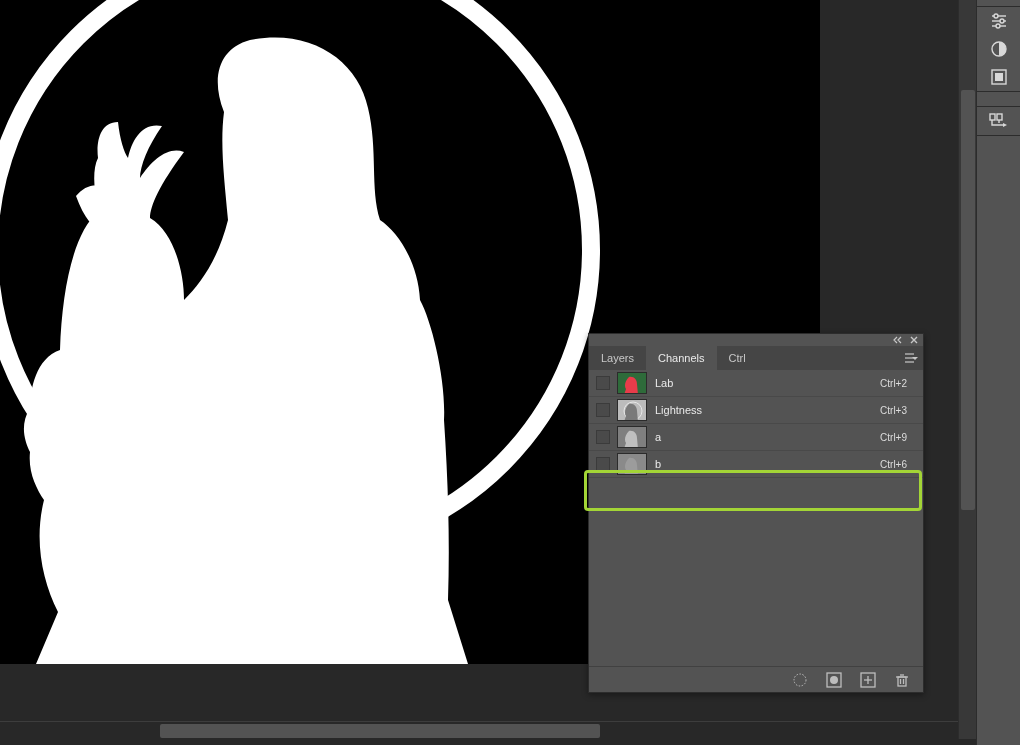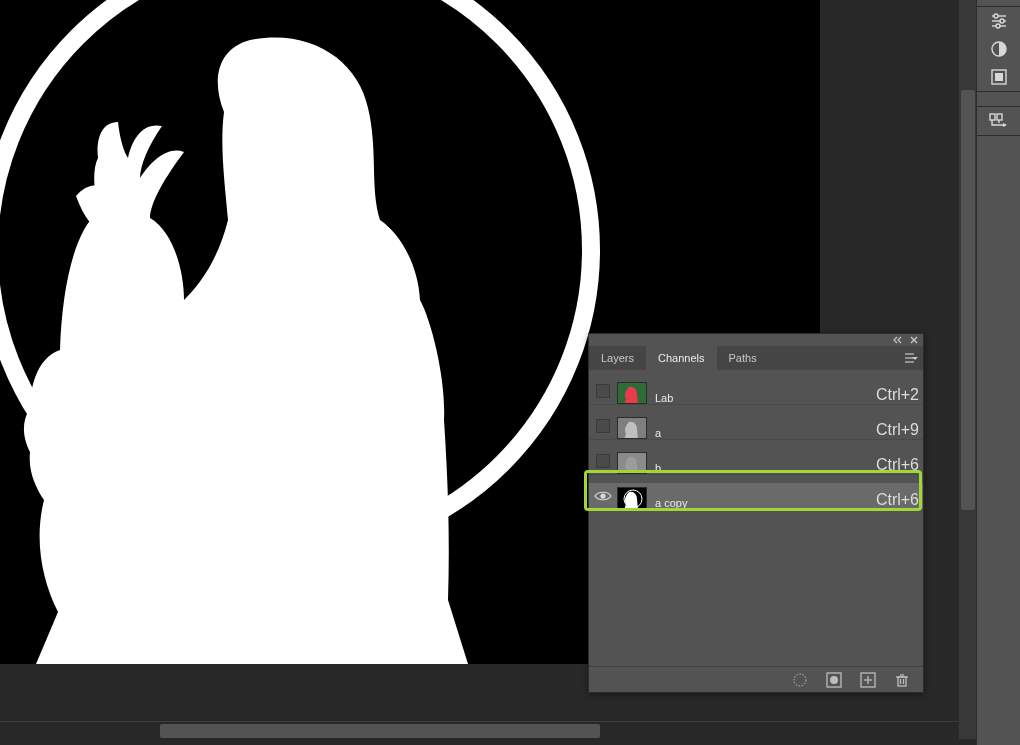--- a/index.html
+++ b/index.html
@@ -153,44 +153,43 @@
     display:flex; align-items:center; justify-content:center;
   }
 
   #channel-list {
     flex: 1 1 auto;
     overflow: hidden;
     background: #535353;
   }
   .ch-row {
     height: 27px;
-    display: flex; align-items: flex-end;
+    display: flex; align-items: center;
     border-bottom: 1px solid #494949;
-    padding-right: 4px;
+    padding-right: 16px;
     position: relative;
-    margin-top: 8px;
   }
   .ch-row.selected { background: #6a6a6a; }
   .ch-vis {
     width: 28px; height: 27px;
     display:flex; align-items:center; justify-content:center;
   }
   .ch-vis-box {
     width:14px;height:14px;border:1px solid #3b3b3b;background:#4a4a4a;
   }
   .ch-thumb {
     width: 30px; height: 22px;
     border: 1px solid #2b2b2b;
     margin-right: 8px;
     background:#777;
     flex-shrink:0;
     position:relative; overflow:hidden;
   }
   .ch-name { flex: 1 1 auto; color:#eaeaea; }
-  .ch-short { color:#dcdcdc; font-size:16px; }
+  .ch-short { color:#dcdcdc; font-size:10px; }
 
   
   #sel-highlight {
     position:absolute;
     left: -6px; top: 477px;
     width: 334px; height: 40px;
     border: 3px solid #a3d536;
     border-radius: 4px;
     pointer-events:none;
   }
@@ -324,21 +323,21 @@
     </div>
 
     <div id="panel-tabs">
       <div class="tab">
         <span>Layers</span>
       </div>
       <div class="tab active">
         <span>Channels</span>
       </div>
       <div class="tab">
-        <span>Paths</span>
+        <span>Ctrl</span>
       </div>
       <div id="panel-menu">
         <svg width="14" height="12">
             <g stroke="#c8c8c8" stroke-width="1.2">
               <line x1="1" y1="2" x2="10" y2="2"></line>
               <line x1="1" y1="6" x2="10" y2="6"></line>
               <line x1="1" y1="10" x2="10" y2="10"></line>
             </g>
             <path d="M11 4 L14 7 L11 10 Z" fill="#c8c8c8" transform="rotate(90 12 6)"></path>
           </svg>
@@ -358,55 +357,52 @@
           </div>
           <div class="ch-name">Lab</div>
           <div class="ch-short">Ctrl+2</div>
         </div>
         <div class="ch-row">
           <div class="ch-vis">
             <div class="ch-vis-box"></div>
           </div>
           <div class="ch-thumb mini-sil">
             <svg width="30" height="22">
+              <rect width="30" height="22" fill="#bcbcbc"></rect>
+              <circle cx="15" cy="11" r="9" fill="none" stroke="#e8e8e8" stroke-width="1"></circle>
+              <path d="M11 4 C16 3 19 7 19 11 L20 22 L6 22 L8 16 C6 13 7 8 11 4 Z" fill="#7a7a7a"></path>
+            </svg>
+          </div>
+          <div class="ch-name">Lightness</div>
+          <div class="ch-short">Ctrl+3</div>
+        </div>
+        <div class="ch-row">
+          <div class="ch-vis">
+            <div class="ch-vis-box"></div>
+          </div>
+          <div class="ch-thumb mini-sil">
+            <svg width="30" height="22">
               <rect width="30" height="22" fill="#7f7f7f"></rect>
               <path d="M11 4 C16 3 19 7 19 11 L20 22 L6 22 L8 16 C6 13 7 8 11 4 Z" fill="#bfbfbf"></path>
             </svg>
           </div>
           <div class="ch-name">a</div>
           <div class="ch-short">Ctrl+9</div>
         </div>
         <div class="ch-row">
           <div class="ch-vis">
             <div class="ch-vis-box"></div>
           </div>
           <div class="ch-thumb mini-sil">
             <svg width="30" height="22">
               <rect width="30" height="22" fill="#8a8a8a"></rect>
               <path d="M11 4 C16 3 19 7 19 11 L20 22 L6 22 L8 16 C6 13 7 8 11 4 Z" fill="#9c9c9c"></path>
             </svg>
           </div>
           <div class="ch-name">b</div>
-          <div class="ch-short">Ctrl+6</div>
-        </div>
-        <div class="ch-row selected">
-          <div class="ch-vis">
-            <svg width="18" height="12">
-              <path d="M1 6 C4 1 14 1 17 6 C14 11 4 11 1 6 Z" fill="none" stroke="#d8d8d8" stroke-width="1.2"></path>
-              <circle cx="9" cy="6" r="2.6" fill="#d8d8d8"></circle>
-            </svg>
-          </div>
-          <div class="ch-thumb mini-sil">
-            <svg width="30" height="22">
-              <rect width="30" height="22" fill="#000"></rect>
-              <circle cx="15" cy="11" r="9" fill="none" stroke="#fff" stroke-width="1"></circle>
-              <path d="M11 4 C16 3 19 7 19 11 L20 22 L6 22 L8 16 C6 13 7 8 11 4 Z" fill="#fff"></path>
-            </svg>
-          </div>
-          <div class="ch-name">a copy</div>
           <div class="ch-short">Ctrl+6</div>
         </div>
       </div>
 
     <div id="panel-footer">
       <div class="ftr-btn">
         <svg width="16" height="16">
             <circle cx="8" cy="8" r="6" fill="none" stroke="#bdbdbd" stroke-width="1" stroke-dasharray="1.5 1.5"></circle>
           </svg>
       </div>

